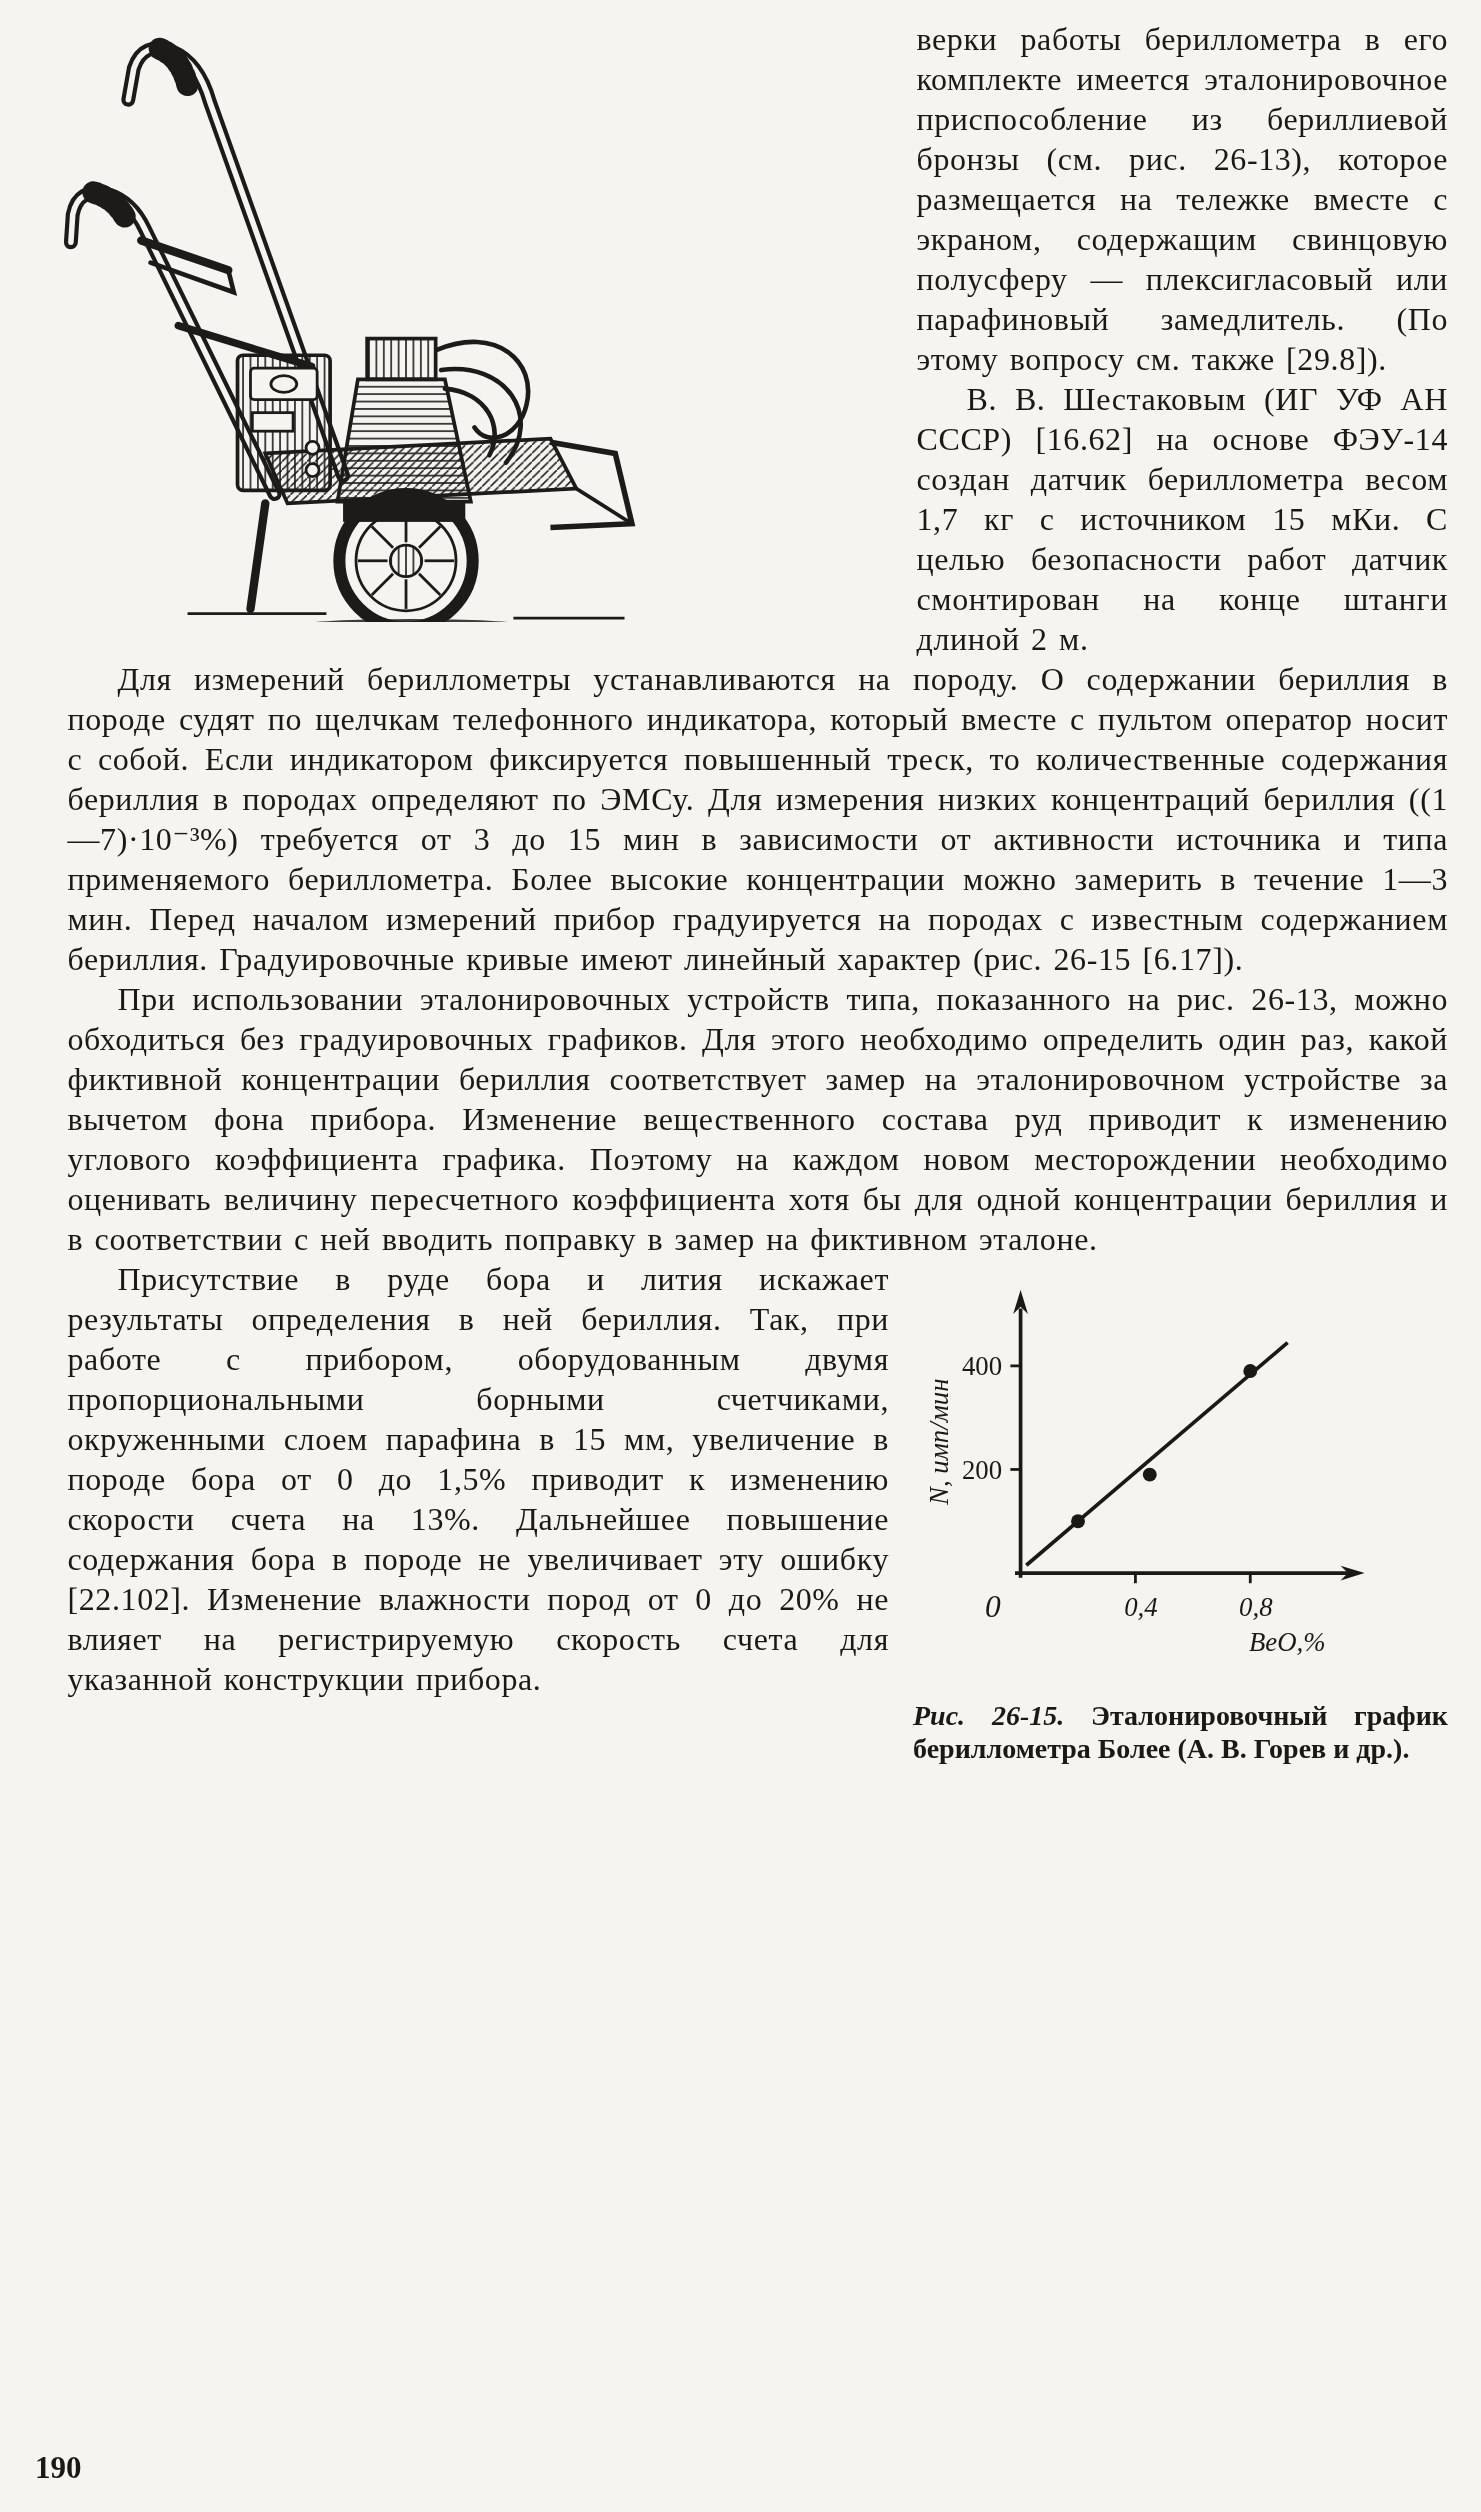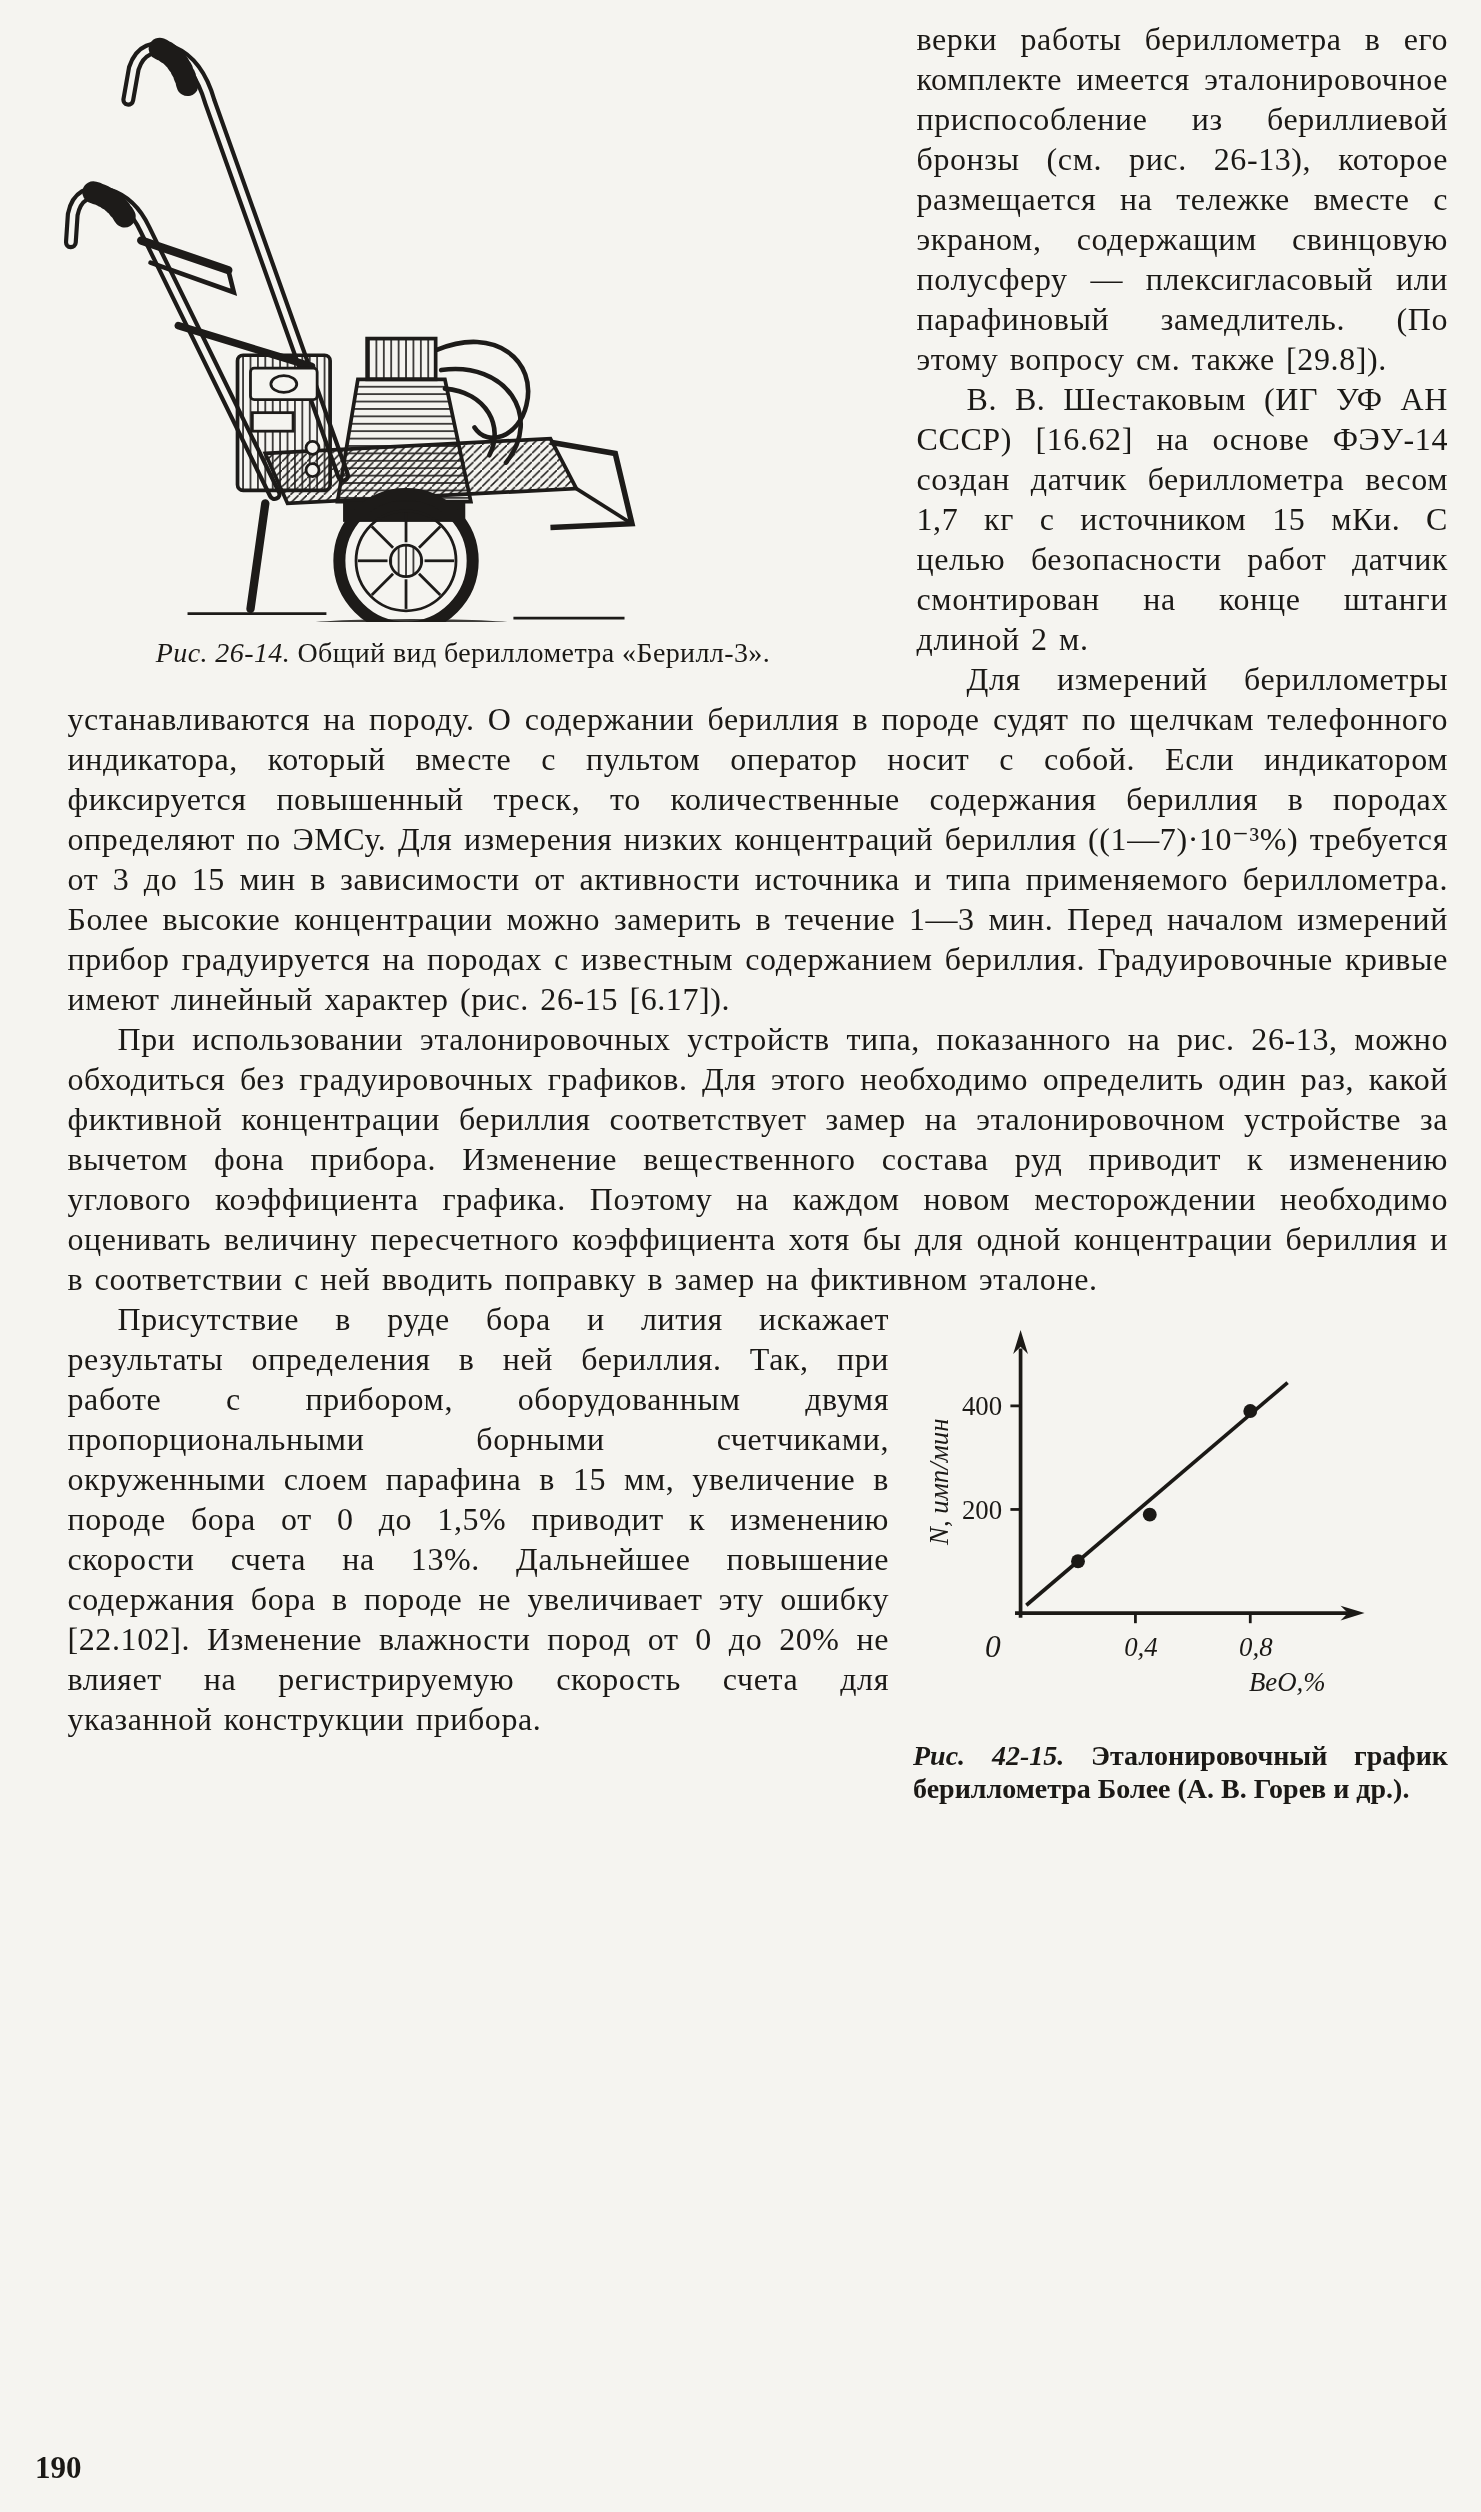--- a/index.html
+++ b/index.html
@@ -144,24 +144,20 @@
 
       <g stroke="#1d1b19">
         <ellipse cx="410" cy="653" rx="118" ry="6" fill="#1d1b19" opacity="0.85" stroke="none"></ellipse>
         <path d="M168 641 H318" stroke-width="3"></path>
         <path d="M200 652 H300" stroke-width="2"></path>
         <path d="M520 646 H640" stroke-width="3"></path>
         <path d="M545 655 H688" stroke-width="2"></path>
         <path d="M300 662 H560" stroke-width="2"></path>
       </g>
     </svg>
-    <figcaption class="fig-caption">
-      <span class="cap-label">Рис. 26-14.</span>
-      <span>Общий вид бериллометра «Берилл-3».</span>
-    </figcaption>
   </figure>
 
   <p class="para">верки работы бериллометра в его комплекте имеется эталонировочное приспособление из бериллиевой бронзы (см. рис. 26-13), которое размещается на тележке вместе с экраном, содержащим свинцовую полусферу — плексигласовый или парафиновый замедлитель. (По этому вопросу см. также [29.8]).</p>
   <p class="para indent">В. В. Шестаковым (ИГ УФ АН СССР) [16.62] на основе ФЭУ-14 создан датчик бериллометра весом 1,7 кг с источником 15 мКи. С целью безопасности работ датчик смонтирован на конце штанги длиной 2 м.</p>
   <p class="para indent">Для измерений бериллометры устанавливаются на породу. О содержании бериллия в породе судят по щелчкам телефонного индикатора, который вместе с пультом оператор носит с собой. Если индикатором фиксируется повышенный треск, то количественные содержания бериллия в породах определяют по ЭМСу. Для измерения низких концентраций бериллия ((1—7)·10⁻³%) требуется от 3 до 15 мин в зависимости от активности источника и типа применяемого бериллометра. Более высокие концентрации можно замерить в течение 1—3 мин. Перед началом измерений прибор градуируется на породах с известным содержанием бериллия. Градуировочные кривые имеют линейный характер (рис. 26-15 [6.17]).</p>
   <p class="para indent">При использовании эталонировочных устройств типа, показанного на рис. 26-13, можно обходиться без градуировочных графиков. Для этого необходимо определить один раз, какой фиктивной концентрации бериллия соответствует замер на эталонировочном устройстве за вычетом фона прибора. Изменение вещественного состава руд приводит к изменению углового коэффициента графика. Поэтому на каждом новом месторождении необходимо оценивать величину пересчетного коэффициента хотя бы для одной концентрации бериллия и в соответствии с ней вводить поправку в замер на фиктивном эталоне.</p>
 
   <div class="fig-right">
     <svg viewBox="0 0 545 452" width="504" height="418" role="img">
         <line x1="112" y1="337" x2="112" y2="46" stroke="#1b1916" stroke-width="4"></line>
@@ -178,21 +174,21 @@
         <text x="366.3809523809524" y="378" text-anchor="middle" class="ctick cit">0,8</text>
         <text x="82" y="380" text-anchor="middle" class="corigin cit">0</text>
         <text x="400.3809523809524" y="416" text-anchor="middle" class="ctick cit">ВеО,%</text>
         <text x="34" y="190" text-anchor="middle" class="ctick cit" transform="rotate(-90 34 190)">N, имп/мин</text>
         <line x1="118.2095238095238" y1="323.6" x2="400.74285714285713" y2="82.79999999999998" stroke="#1b1916" stroke-width="4"></line>
         <circle cx="174.0952380952381" cy="276" r="7.5" fill="#1b1916"></circle>
         <circle cx="251.7142857142857" cy="225.6" r="7.5" fill="#1b1916"></circle>
         <circle cx="360.3809523809524" cy="113.6" r="7.5" fill="#1b1916"></circle>
       </svg>
     <p class="chart-caption">
-      <span class="cap-label-bi">Рис. 42-15.</span>
+      <span class="cap-label-bi">Рис. 26-15.</span>
       <span>Эталонировочный график бериллометра Более (А. В. Горев и др.).</span>
     </p>
   </div>
 
   <p class="para indent">Присутствие в руде бора и лития искажает результаты определения в ней бериллия. Так, при работе с прибором, оборудованным двумя пропорциональными борными счетчиками, окруженными слоем парафина в 15 мм, увеличение в породе бора от 0 до 1,5% приводит к изменению скорости счета на 13%. Дальнейшее повышение содержания бора в породе не увеличивает эту ошибку [22.102]. Изменение влажности пород от 0 до 20% не влияет на регистрируемую скорость счета для указанной конструкции прибора.</p>
 
   <div class="page-number">190</div>
 </div>
 
 

